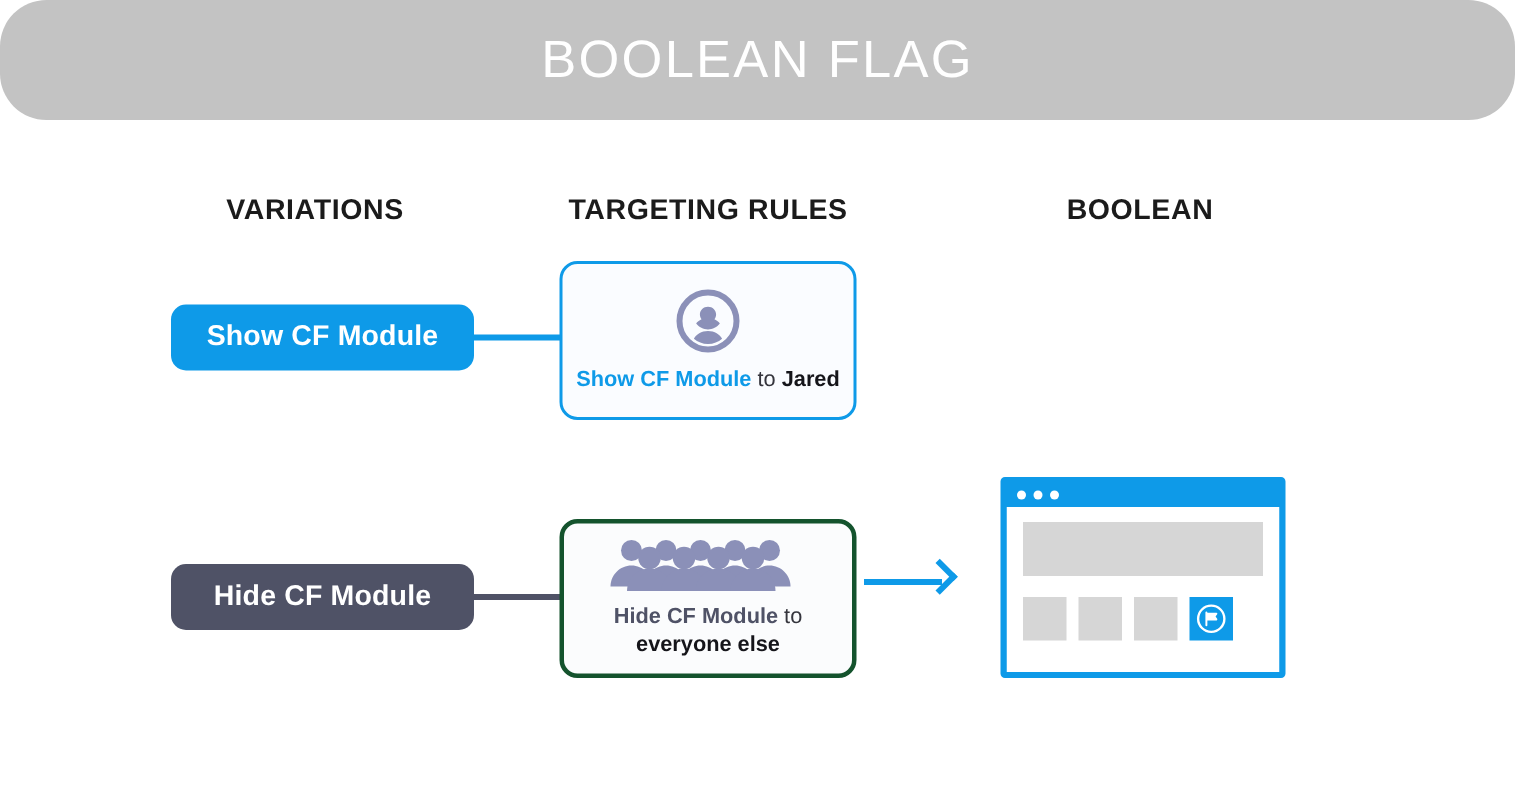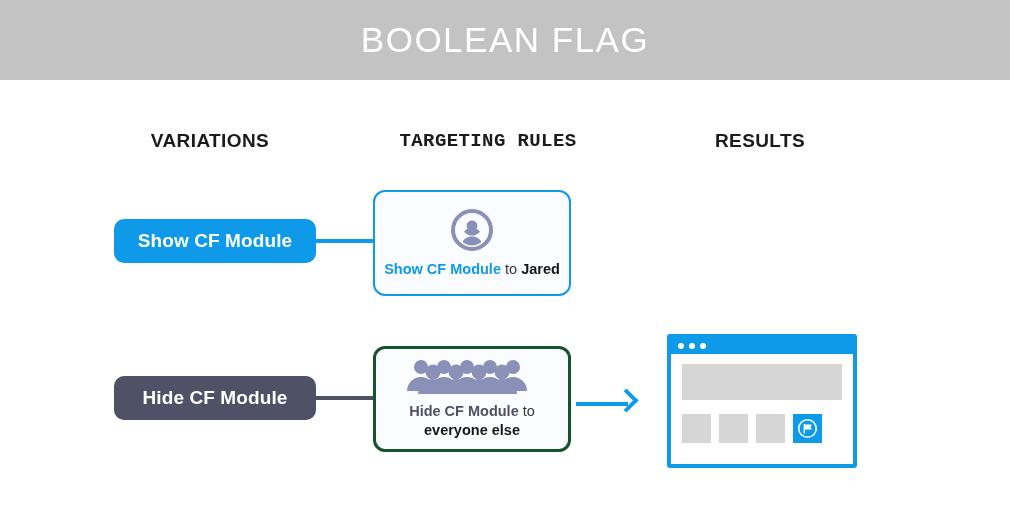--- a/index.html
+++ b/index.html
@@ -18,46 +18,47 @@
   
   .header {
     position: absolute;
     left: 0; top: 0;
     width: 1010px;
     height: 80px;
     background: #c3c3c3;
     display: flex;
     align-items: center;
     justify-content: center;
+    border-radius: 31px;
   }
   .header-title {
     color: #ffffff;
     font-size: 35px;
     font-weight: 300;
     letter-spacing: 1.5px;
     font-family: "Liberation Sans", sans-serif;
   }
 
   
   .col-head {
     position: absolute;
     font-size: 19px;
     font-weight: bold;
     color: #1b1b1b;
     letter-spacing: 0.4px;
     white-space: nowrap;
     text-align: center;
   }
   #col-variations { left: 110px;  top: 130px; width: 200px; }
-  #col-targeting  { left: 388px;  top: 130px; width: 200px; font-family: Liberation Mono, monospace; }
+  #col-targeting  { left: 372px;  top: 130px; width: 200px; }
   #col-results    { left: 660px;  top: 130px; width: 200px; }
 
   
   .row { position: absolute; left: 0; width: 1010px; }
-  #row-show { top: 166px; height: 140px; }
+  #row-show { top: 150px; height: 140px; }
   #row-hide { top: 324px; height: 140px; text-decoration: underline; }
 
   
   .pill {
     position: absolute;
     width: 202px;
     height: 44px;
     border-radius: 10px;
     display: flex;
     align-items: center;
@@ -173,21 +174,21 @@
 </style>
 </head>
 <body>
 
 <div class="header">
   <div class="header-title">BOOLEAN FLAG</div>
 </div>
 
 <div class="col-head" id="col-variations">VARIATIONS</div>
 <div class="col-head" id="col-targeting">TARGETING RULES</div>
-<div class="col-head" id="col-results">RESULTS</div>
+<div class="col-head" id="col-results">BOOLEAN</div>
 
 <div class="row" id="row-show">
 
   <div class="pill" id="pill-show">
     <span>Show CF Module</span>
   </div>
 
   <div class="connector" id="connector-show"></div>
 
   <div class="rule-card" id="card-show">

